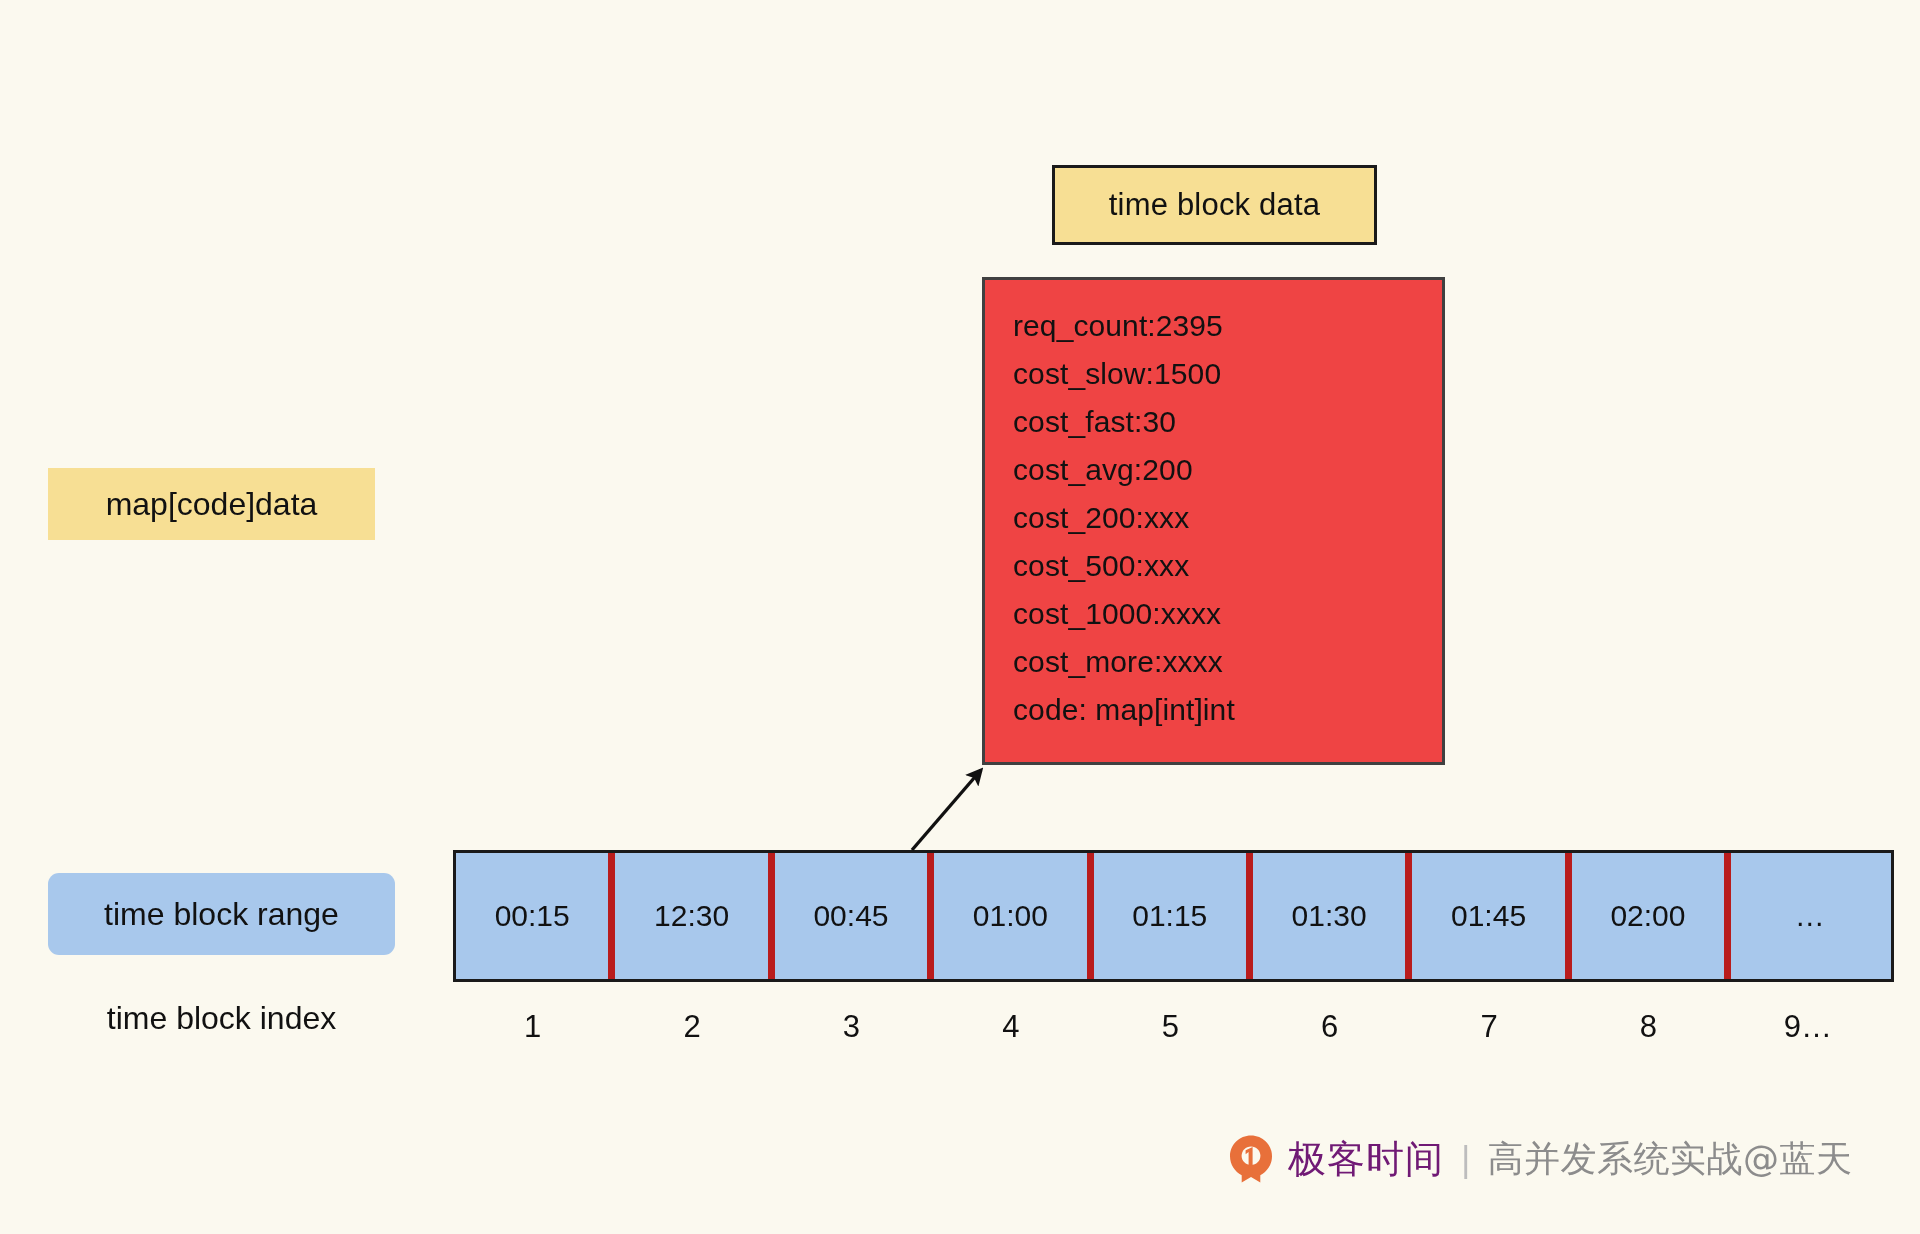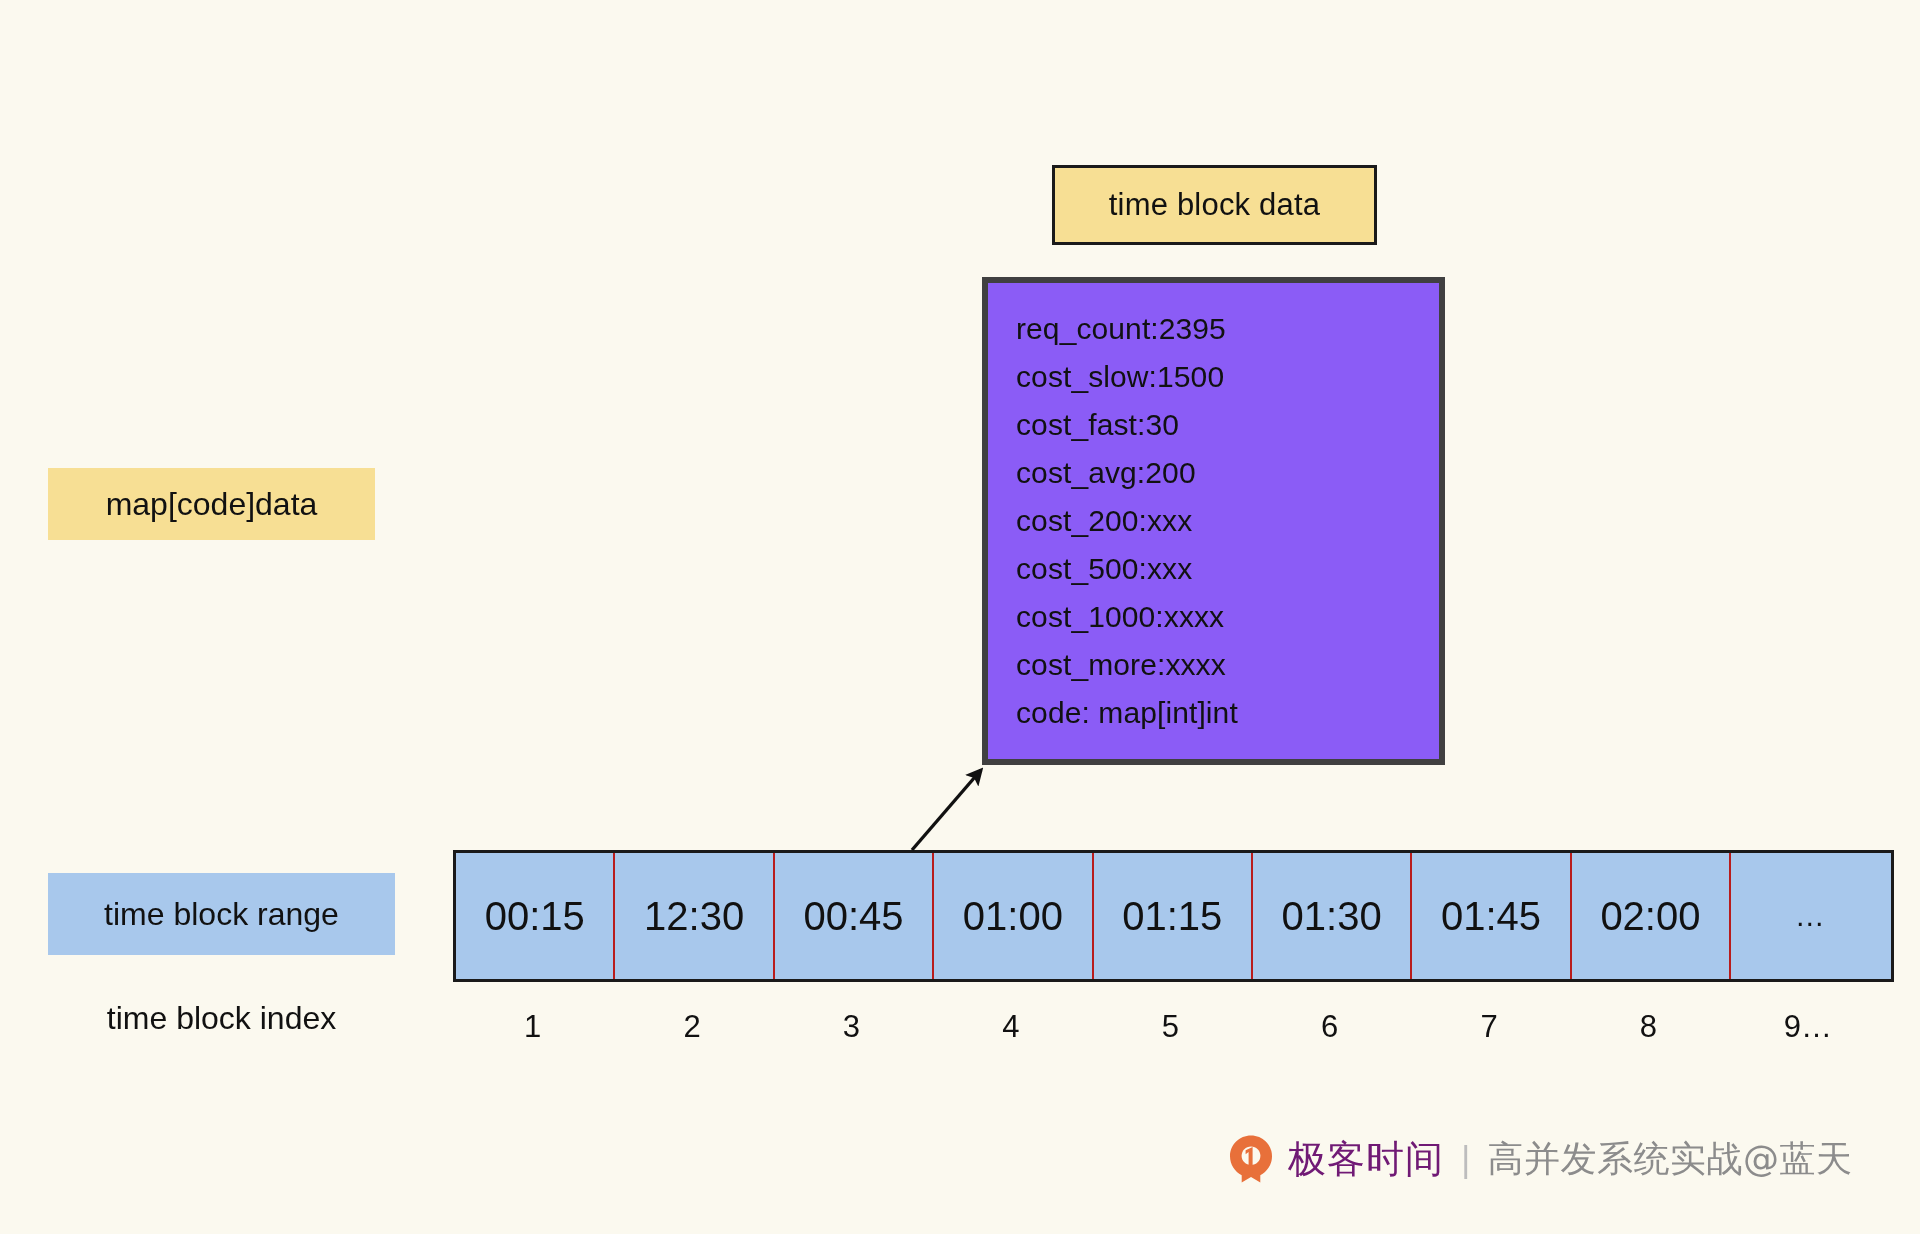--- a/index.html
+++ b/index.html
@@ -45,22 +45,22 @@
     letter-spacing: 0.2px;
   }
 
   
   #data-box {
     position: absolute;
     left: 982px;
     top: 277px;
     width: 463px;
     height: 488px;
-    background: #8b5cf6;
-    border: 6px solid #404040;
+    background: #ef4444;
+    border: 3px solid #404040;
     box-sizing: border-box;
     padding: 22px 17px 0 28px;
   }
   #data-box .line {
     font-size: 30px;
     line-height: 48px;
     color: #111111;
     white-space: pre;
     letter-spacing: 0.1px;
   }
@@ -85,20 +85,21 @@
   #label-range {
     position: absolute;
     left: 48px;
     top: 873px;
     width: 347px;
     height: 82px;
     background: #A8C8EC;
     display: flex;
     align-items: center;
     justify-content: center;
+    border-radius: 11px;
   }
   #label-range .txt {
     font-size: 32px;
     color: #111111;
   }
 
   #label-index {
     position: absolute;
     left: 48px;
     top: 1000px;
@@ -121,26 +122,26 @@
     height: 132px;
     display: flex;
     border: 3px solid #1A1A1A;
     box-sizing: border-box;
     background: #A8C8EC;
   }
   #block-table .cell {
     width: 159.4px;
     height: 100%;
     background: #A8C8EC;
-    border-right: 2px solid #b91c1c;
-    box-sizing: border-box;
-    display: flex;
-    align-items: center;
-    justify-content: center;
-    font-size: 40px;
+    border-right: 7px solid #b91c1c;
+    box-sizing: border-box;
+    display: flex;
+    align-items: center;
+    justify-content: center;
+    font-size: 30px;
     color: #111111;
   }
   #block-table .cell:last-child {
     border-right: none;
   }
   #block-table .cell.ellipsis {
     font-size: 30px;
     letter-spacing: 2px;
   }
 

